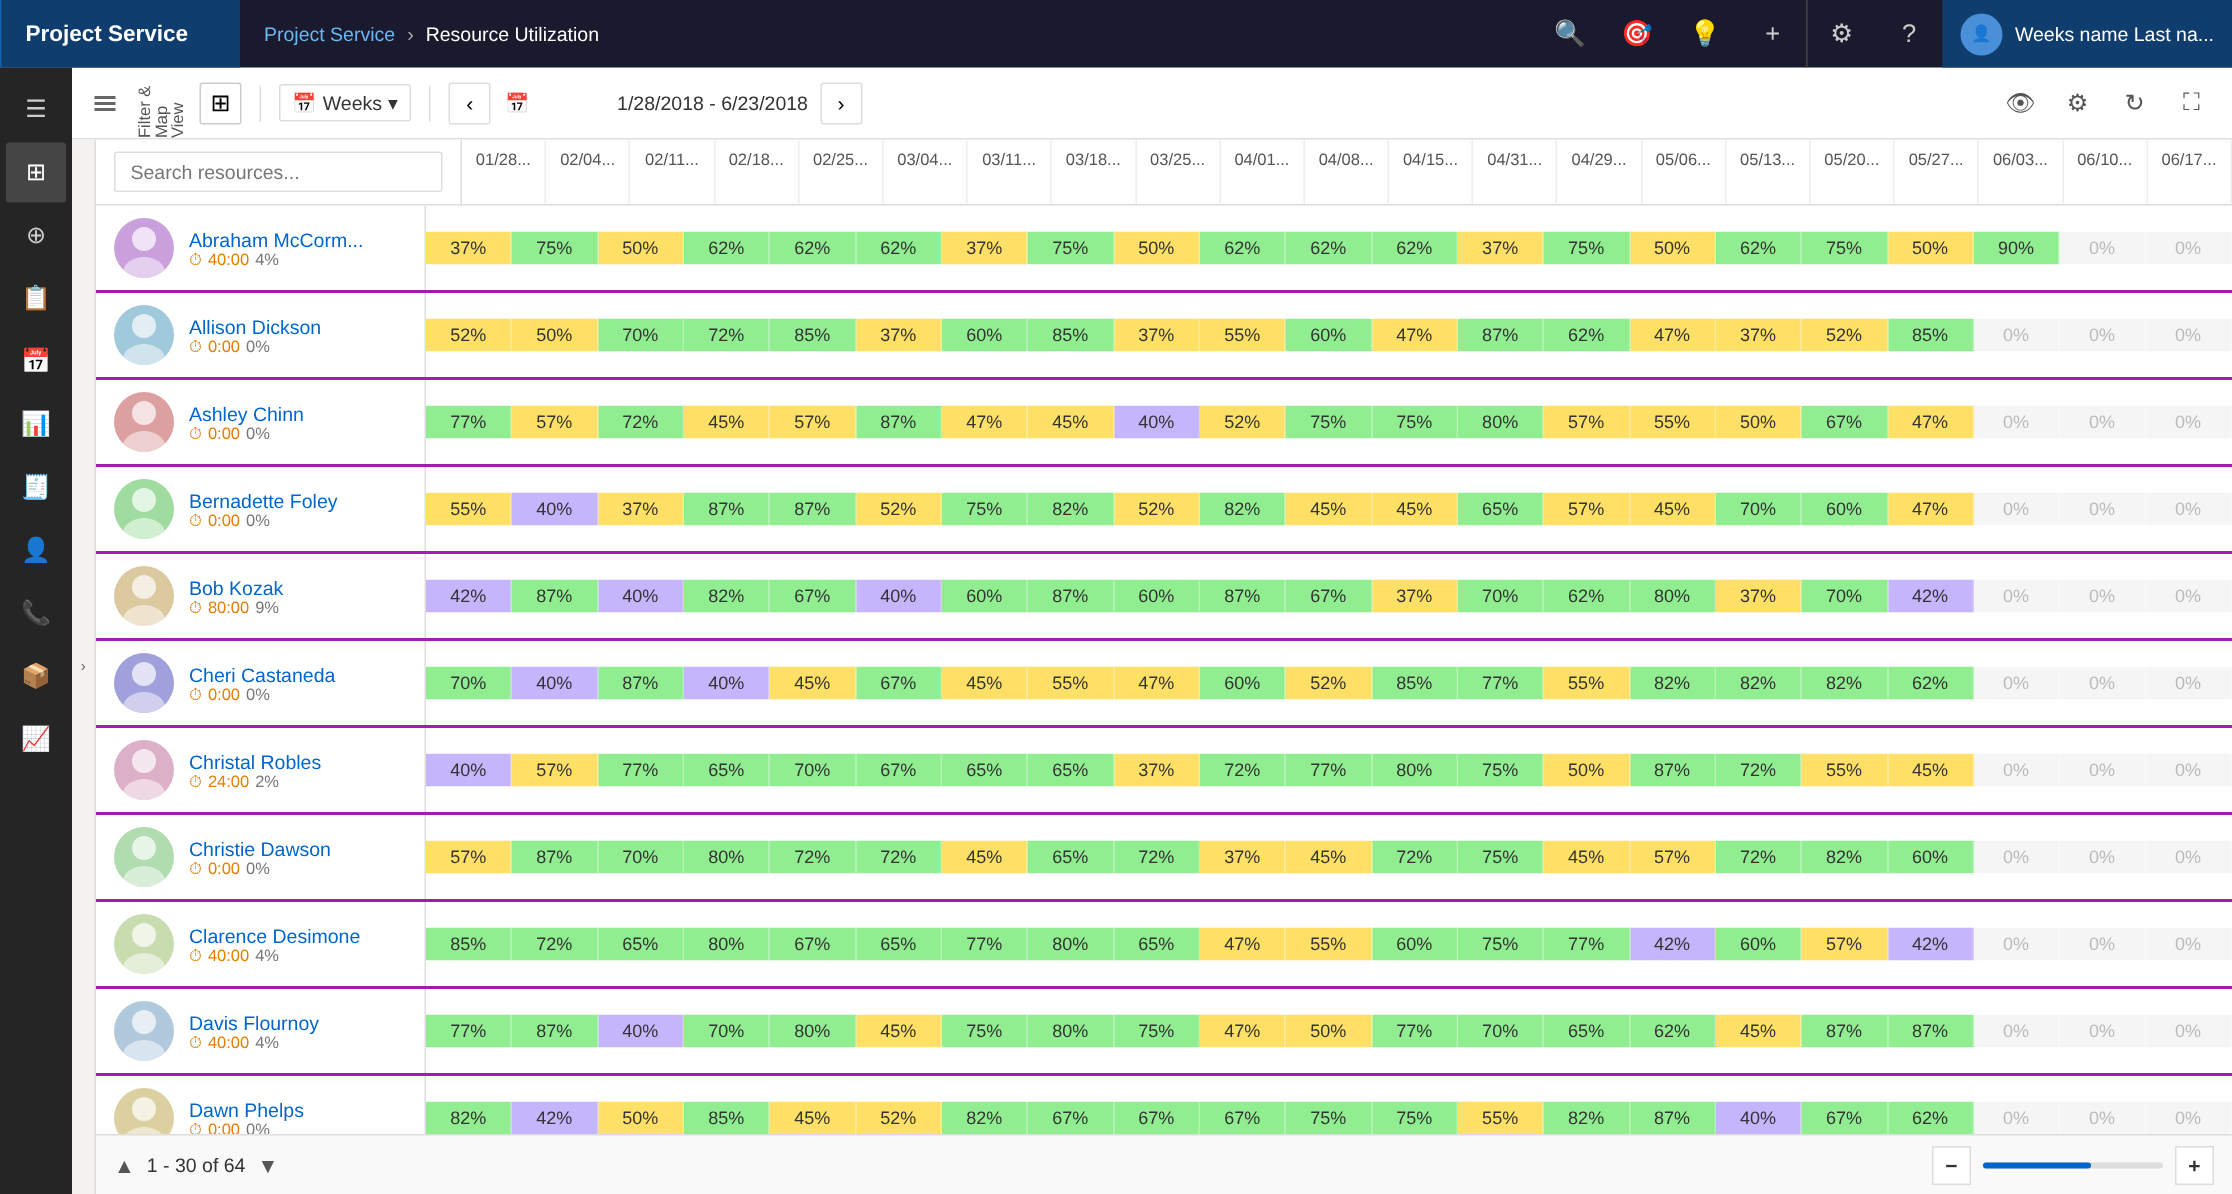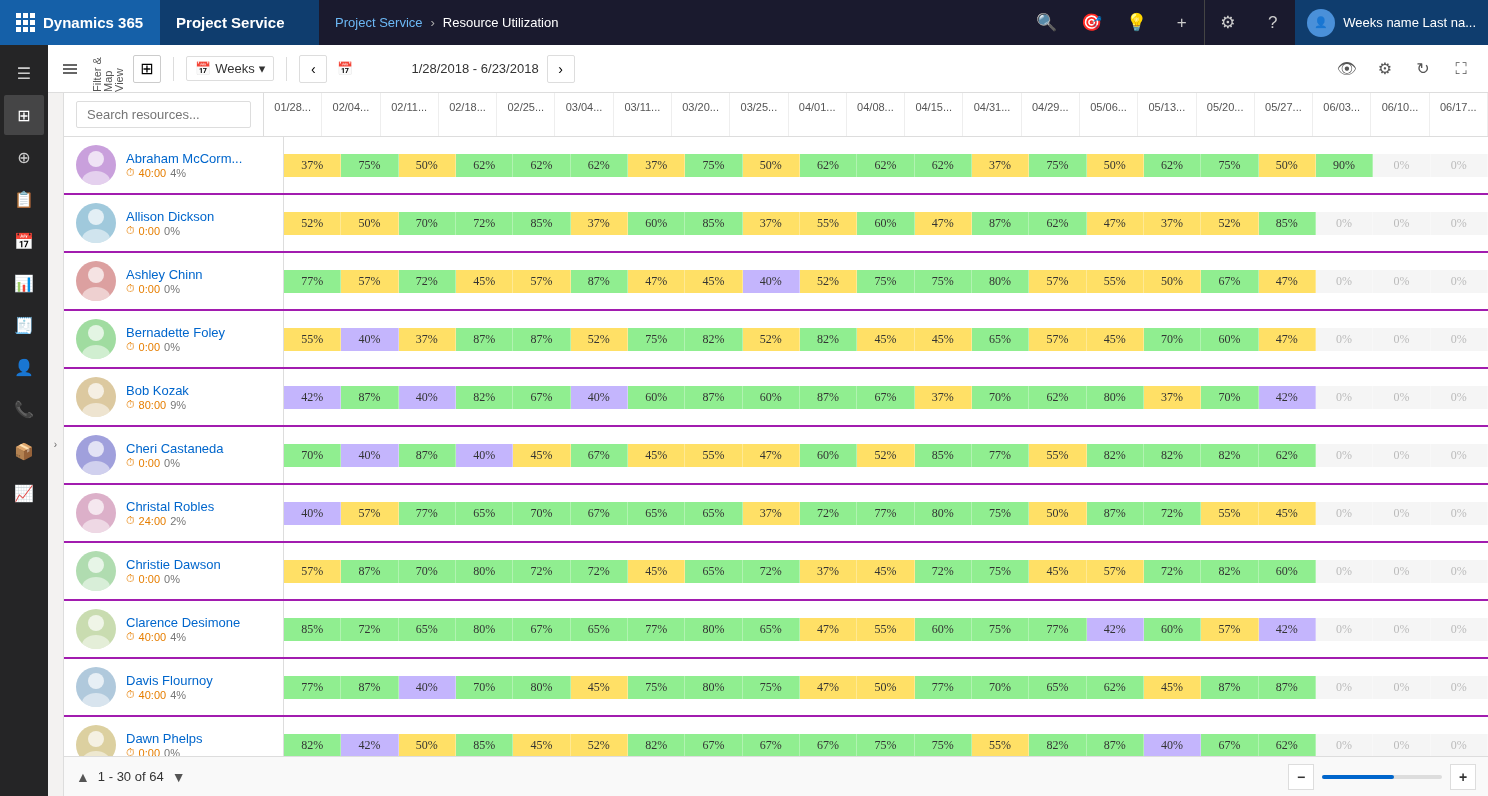--- a/index.html
+++ b/index.html
@@ -95,21 +95,21 @@
       cursor: pointer; border-right: 1px solid #ddd; font-size: 10px; color: #666;
       flex-shrink: 0;
     }
 
     
     .grid-area { flex: 1; overflow: hidden; display: flex; flex-direction: column; }
 
     
     .grid-header { display: flex; border-bottom: 1px solid #ddd; background: #fff; flex-shrink: 0; }
     .grid-resource-col {
-      width: 200px; flex-shrink: 0; padding: 8px 12px; background: #fff;
+      width: 244px; flex-shrink: 0; padding: 8px 12px; background: #fff;
       border-right: 1px solid #ddd;
     }
     .search-box {
       width: 100%; padding: 5px 10px; border: 1px solid #ddd; border-radius: 2px;
       font-size: 13px; color: #888; outline: none;
     }
     .grid-dates { flex: 1; display: flex; overflow: hidden; }
     .date-col {
       flex: 1; min-width: 55px; max-width: 65px; text-align: center; padding: 8px 4px;
       font-size: 11px; color: #555; border-right: 1px solid #eee; font-weight: 500;
@@ -124,21 +124,21 @@
     }
     .resource-avatar {
       width: 40px; height: 40px; border-radius: 50%; background: #e0e0e0;
       flex-shrink: 0; overflow: hidden; display: flex; align-items: center; justify-content: center;
       font-size: 11px; color: #666;
     }
     .resource-info { display: flex; flex-direction: column; }
     .resource-name { font-size: 13px; color: #0066cc; font-weight: 500; cursor: pointer; }
     .resource-meta { font-size: 11px; color: #e67e00; display: flex; align-items: center; gap: 4px; }
 
-    .data-cells { flex: 1; display: flex; overflow: hidden; font-family: Liberation Serif, serif; }
+    .data-cells { flex: 1; display: flex; overflow: hidden; }
     .data-cell {
       flex: 1; min-width: 55px; max-width: 65px; display: flex; align-items: center;
       justify-content: center; font-size: 12px; font-weight: 500; color: #333;
       border-right: 1px solid rgba(255,255,255,0.3);
       padding: 4px 2px; text-align: center;
     }
 
     
     .grid-footer {
       height: 40px; display: flex; align-items: center; justify-content: space-between;
@@ -165,34 +165,20 @@
     
     .cell-green { background-color: #90EE90; }
     .cell-yellow { background-color: #FFE066; }
     .cell-red { background-color: #c4b5fd; }
     .cell-gray { background-color: #F5F5F5; color: #bbb; }
   </style>
 </head>
 <body>
 
 <div class="top-nav">
-  <div class="nav-d365">
-    <div class="nav-d365-grid">
-      <span></span>
-        <span></span>
-        <span></span>
-      <span></span>
-        <span></span>
-        <span></span>
-      <span></span>
-        <span></span>
-        <span></span>
-    </div>
-    <span>Dynamics 365</span>
-  </div>
   <div class="nav-ps">
     <span>Project Service</span>
   </div>
   <div class="nav-breadcrumb">
     <span style="color:#6cb8f5;cursor:pointer;">Project Service</span>
     <span class="sep">›</span>
     <span>Resource Utilization</span>
   </div>
   <div class="nav-icons">
     <div class="nav-icon-btn" title="Search">🔍</div>
@@ -265,21 +251,21 @@
             <input type="text" class="search-box" placeholder="Search resources..." style="">
           </div>
           <div class="grid-dates" id="date-header">
               <div class="date-col">01/28...</div>
               <div class="date-col">02/04...</div>
               <div class="date-col">02/11...</div>
               <div class="date-col">02/18...</div>
               <div class="date-col">02/25...</div>
               <div class="date-col">03/04...</div>
               <div class="date-col">03/11...</div>
-              <div class="date-col">03/20...</div>
+              <div class="date-col">03/18...</div>
               <div class="date-col">03/25...</div>
               <div class="date-col">04/01...</div>
               <div class="date-col">04/08...</div>
               <div class="date-col">04/15...</div>
               <div class="date-col">04/31...</div>
               <div class="date-col">04/29...</div>
               <div class="date-col">05/06...</div>
               <div class="date-col">05/13...</div>
               <div class="date-col">05/20...</div>
               <div class="date-col">05/27...</div>

